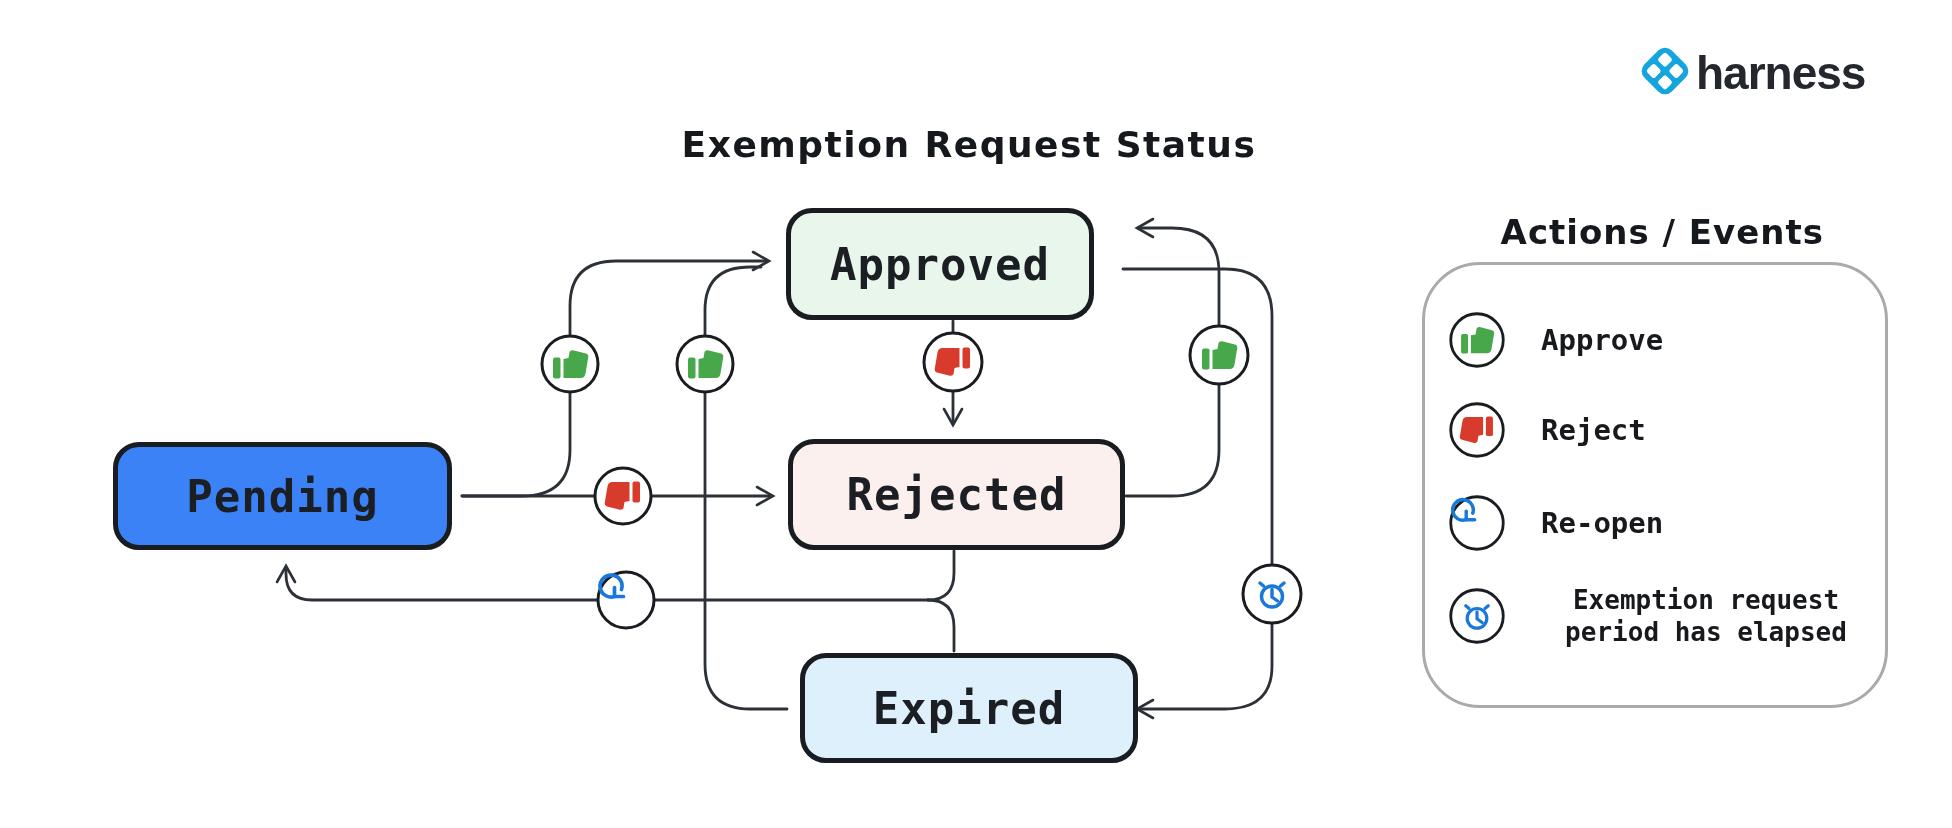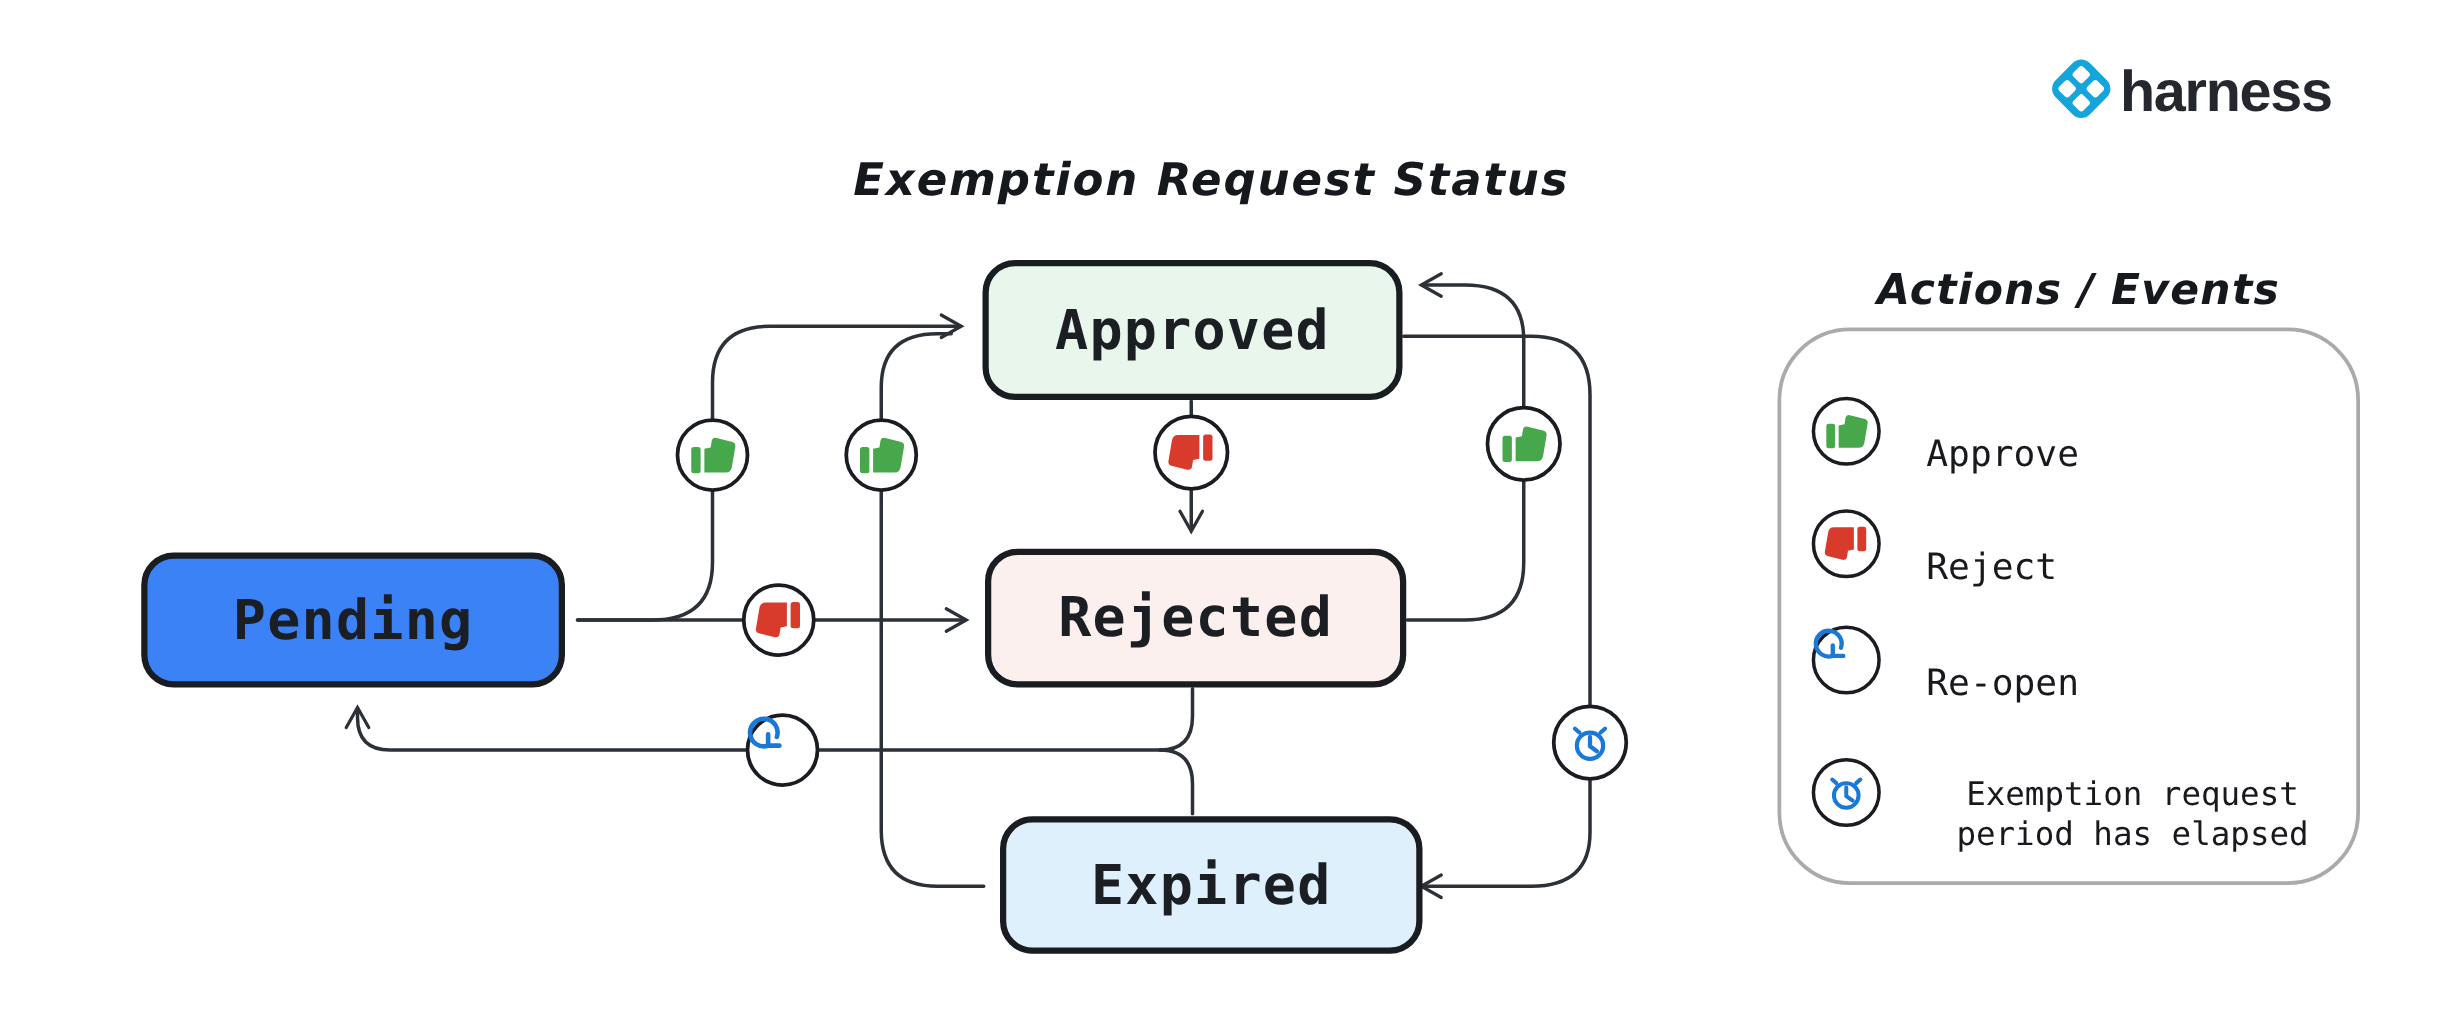--- a/index.html
+++ b/index.html
@@ -6,37 +6,37 @@
   body{width:1952px;height:828px;position:relative;overflow:hidden;
        font-family:"DejaVu Sans Mono", monospace;color:#1b1e23;}
   .stage{position:absolute;inset:0;}
   svg.wires{position:absolute;left:0;top:0;}
 
   
   .state{position:absolute;box-sizing:border-box;border:5px solid #191c20;
          border-radius:26px;display:flex;align-items:center;justify-content:center;
          font-weight:700;font-size:44px;letter-spacing:1px;}
   .state.pending {left:113px;top:442px;width:339px;height:108px;background:#3b82f6;}
-  .state.approved{left:786px;top:208px;width:336px;height:112px;background:#e9f6ec;}
+  .state.approved{left:786px;top:208px;width:308px;height:112px;background:#e9f6ec;}
   .state.rejected{left:788px;top:439px;width:337px;height:111px;background:#fcf0ee;}
   .state.expired {left:788px;top:653px;width:338px;height:110px;background:#def0fb;margin-left:12px;}
 
   
-  .hand{font-family:"DejaVu Sans", sans-serif;font-style:italic;font-weight:600;
+  .hand{font-family:"DejaVu Sans", sans-serif;font-weight:600;
         color:#15181c;}
   .diagram-title{position:absolute;left:619px;top:124px;width:700px;text-align:center;
         font-size:36px;letter-spacing:1.5px;}
   .legend-title{position:absolute;left:1424px;top:212px;width:400px;text-align:right;
         font-size:34px;letter-spacing:1px;}
 
   
   .legend-panel{position:absolute;left:1422px;top:262px;width:466px;height:446px;
         box-sizing:border-box;border:3px solid #aaaaaa;border-radius:58px;background:#fff;}
   .legend-row{position:absolute;display:flex;align-items:center;gap:34px;left:1447px;}
-  .legend-label{font-weight:400;font-size:29px;color:#17191d;white-space:nowrap;margin-top:36px;}
+  .legend-label{font-weight:700;font-size:29px;color:#17191d;white-space:nowrap;}
   .legend-label.wrap{font-size:26px;line-height:32px;white-space:normal;width:330px;text-align:center;}
   .badge-circle{fill:#ffffff;stroke:#191c20;stroke-width:3;}
 
   
   .logo{position:absolute;left:1636px;top:42px;display:flex;align-items:flex-end;}
   .logo-word{font-family:"Liberation Sans", sans-serif;font-weight:700;font-size:46px;
         color:#24282e;letter-spacing:-1px;margin-left:2px;}
 </style>
 </head>
 <body>

